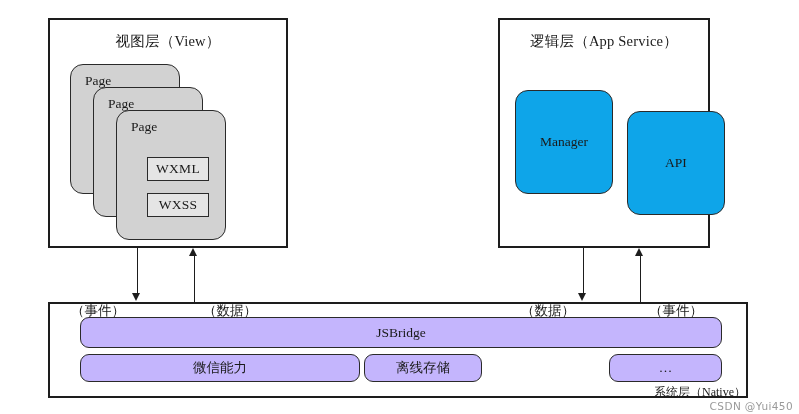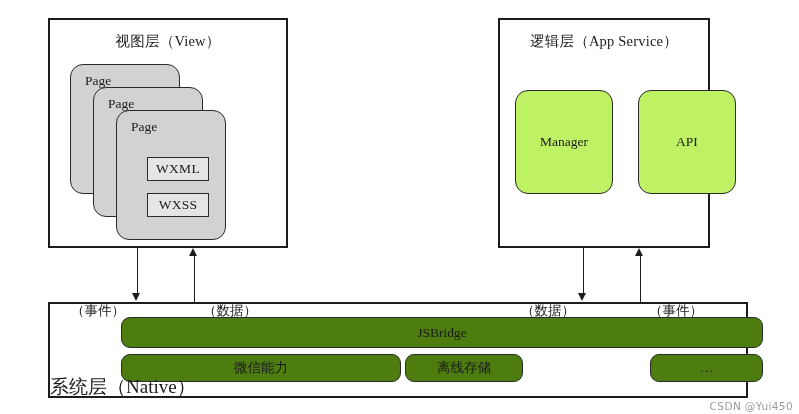--- a/index.html
+++ b/index.html
@@ -82,61 +82,60 @@
   }
   #wxml-box { top: 46px; }
   #wxss-box { top: 82px; }
 
   
   .service-box {
     position: absolute;
     top: 70px;
     width: 98px;
     height: 104px;
-    background: #bef264;
+    background: #0ea5e9;
     border: 1.6px solid #2a2a2a;
     border-radius: 13px;
     box-sizing: border-box;
     display: flex;
     align-items: center;
     justify-content: center;
     font-size: 13.5px;
   }
   #manager-box { left: 15px; }
-  #api-box     { left: 138px; }
+  #api-box     { left: 127px; margin-top: 21px; }
 
   
   .native-box {
     position: absolute;
-    background: #4d7c0f;
+    background: #c4b5fd;
     border: 1.6px solid #2a2a2a;
     border-radius: 9px;
     box-sizing: border-box;
     display: flex;
     align-items: center;
     justify-content: center;
     font-size: 13.5px;
     white-space: nowrap;
-    margin-left: 41px;
   }
   #jsbridge-box { left: 30px; top: 13px; width: 642px; height: 31px; }
 
   .capability-row-box { top: 50px; height: 28px; }
   #cap-box-0 { left: 30px;  width: 280px; }
   #cap-box-1 { left: 314px; width: 118px; }
   #cap-box-2 { left: 439px; width: 114px; }
   #cap-box-3 { left: 559px; width: 113px; }
 
   .native-caption {
     position: absolute;
     left: 0;
-    top: 70px;
+    top: 80px;
     width: 100%;
-    text-align: left;
-    font-size: 19px;
+    text-align: right;
+    font-size: 12px;
     white-space: nowrap;
   }
 
   
   .conn {
     position: absolute;
     width: 0;
     border-left: 1.4px solid #1d1d1d;
   }
   .arrow-head {

